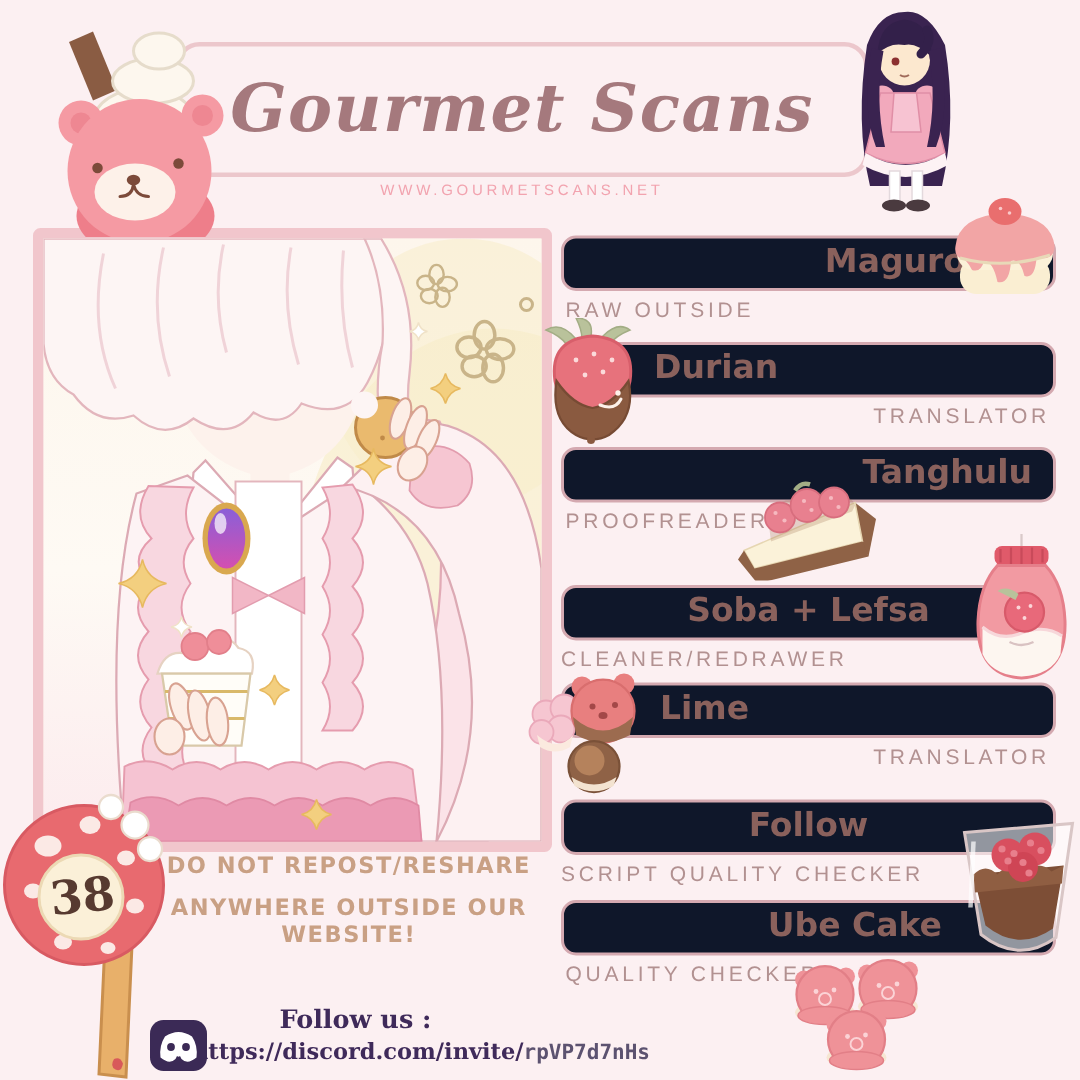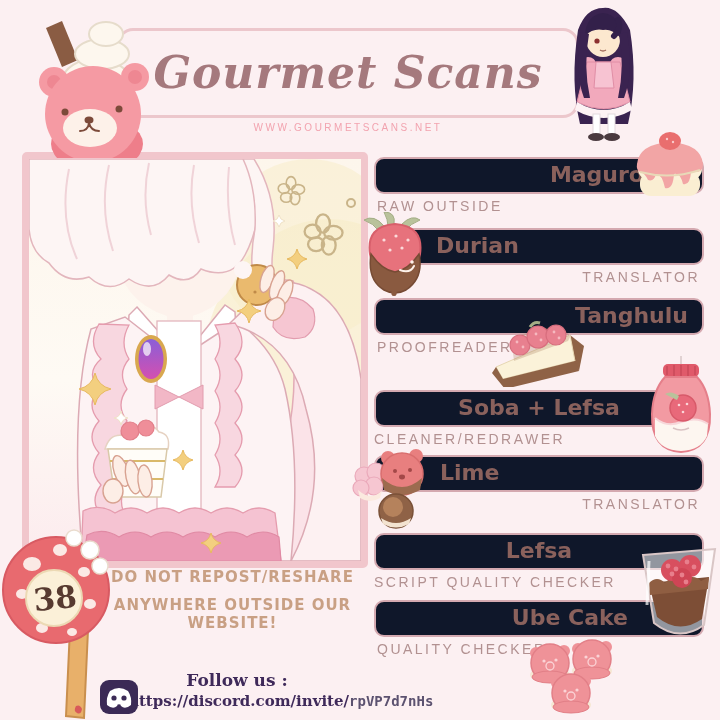--- a/index.html
+++ b/index.html
@@ -274,21 +274,21 @@
   </div>
   <div class="credit r4">
     <div class="cbox n-center"><span>Soba + Lefsa</span></div>
     <div class="role role-center">CLEANER/REDRAWER</div>
   </div>
   <div class="credit r5">
     <div class="cbox n-left pl-bear"><span>Lime</span></div>
     <div class="role role-right">TRANSLATOR</div>
   </div>
   <div class="credit r6">
-    <div class="cbox n-center"><span>Lefsa</span></div>
+    <div class="cbox n-center"><span>Follow</span></div>
     <div class="role role-center">SCRIPT QUALITY CHECKER</div>
   </div>
   <div class="credit r7">
     <div class="cbox n-right pr-pudding"><span>Ube Cake</span></div>
     <div class="role role-left">QUALITY CHECKER</div>
   </div>
 
   <svg class="deco strawberry" width="82" height="84" viewBox="0 0 82 84">
     <path d="M30,14 Q20,2 10,8 Q20,12 24,18 Z M40,12 Q42,0 30,0 Q34,8 34,14 Z M48,12 Q58,2 66,8 Q56,12 52,18 Z" fill="#b9c29b" stroke="#a3ad85" stroke-width="1"></path>
     <path d="M41,12 Q70,14 66,42 Q62,64 41,70 Q20,64 16,42 Q12,14 41,12 Z" fill="#e7727c" stroke="#d85f6b" stroke-width="2"></path>

